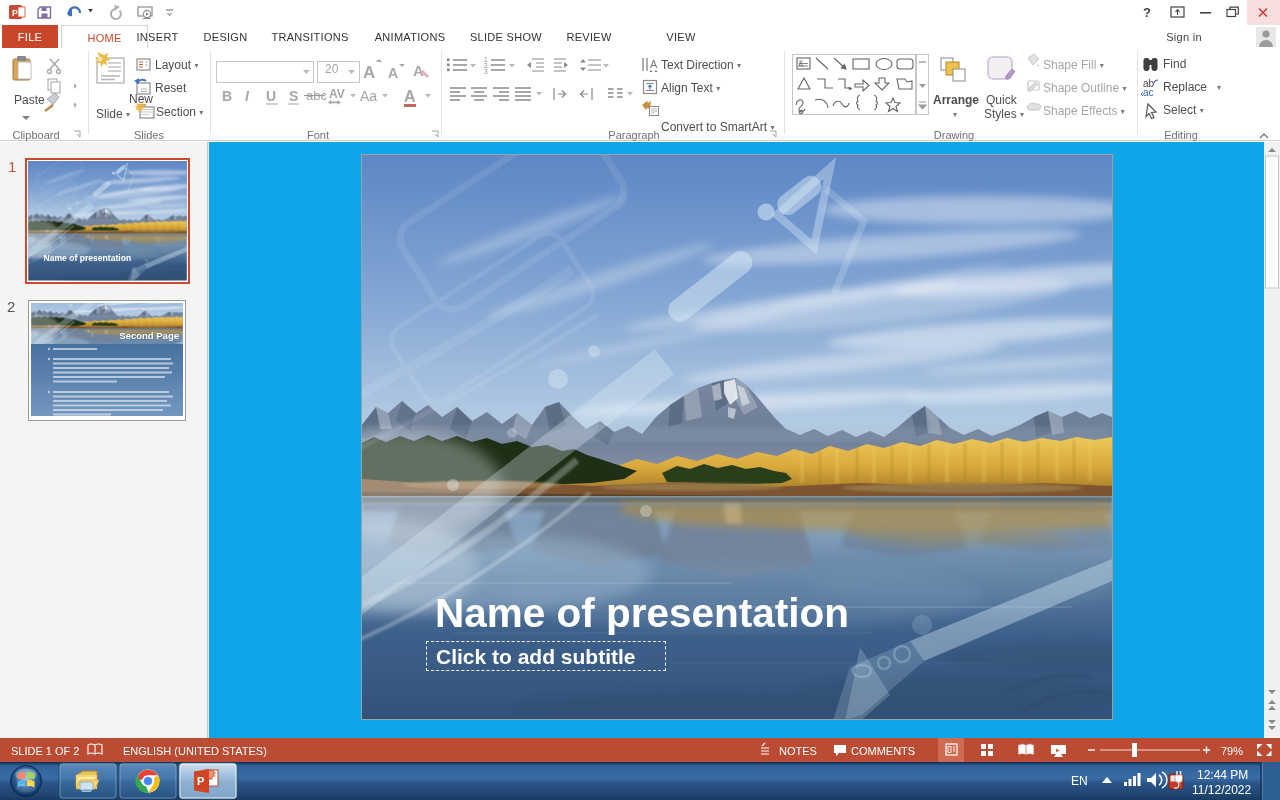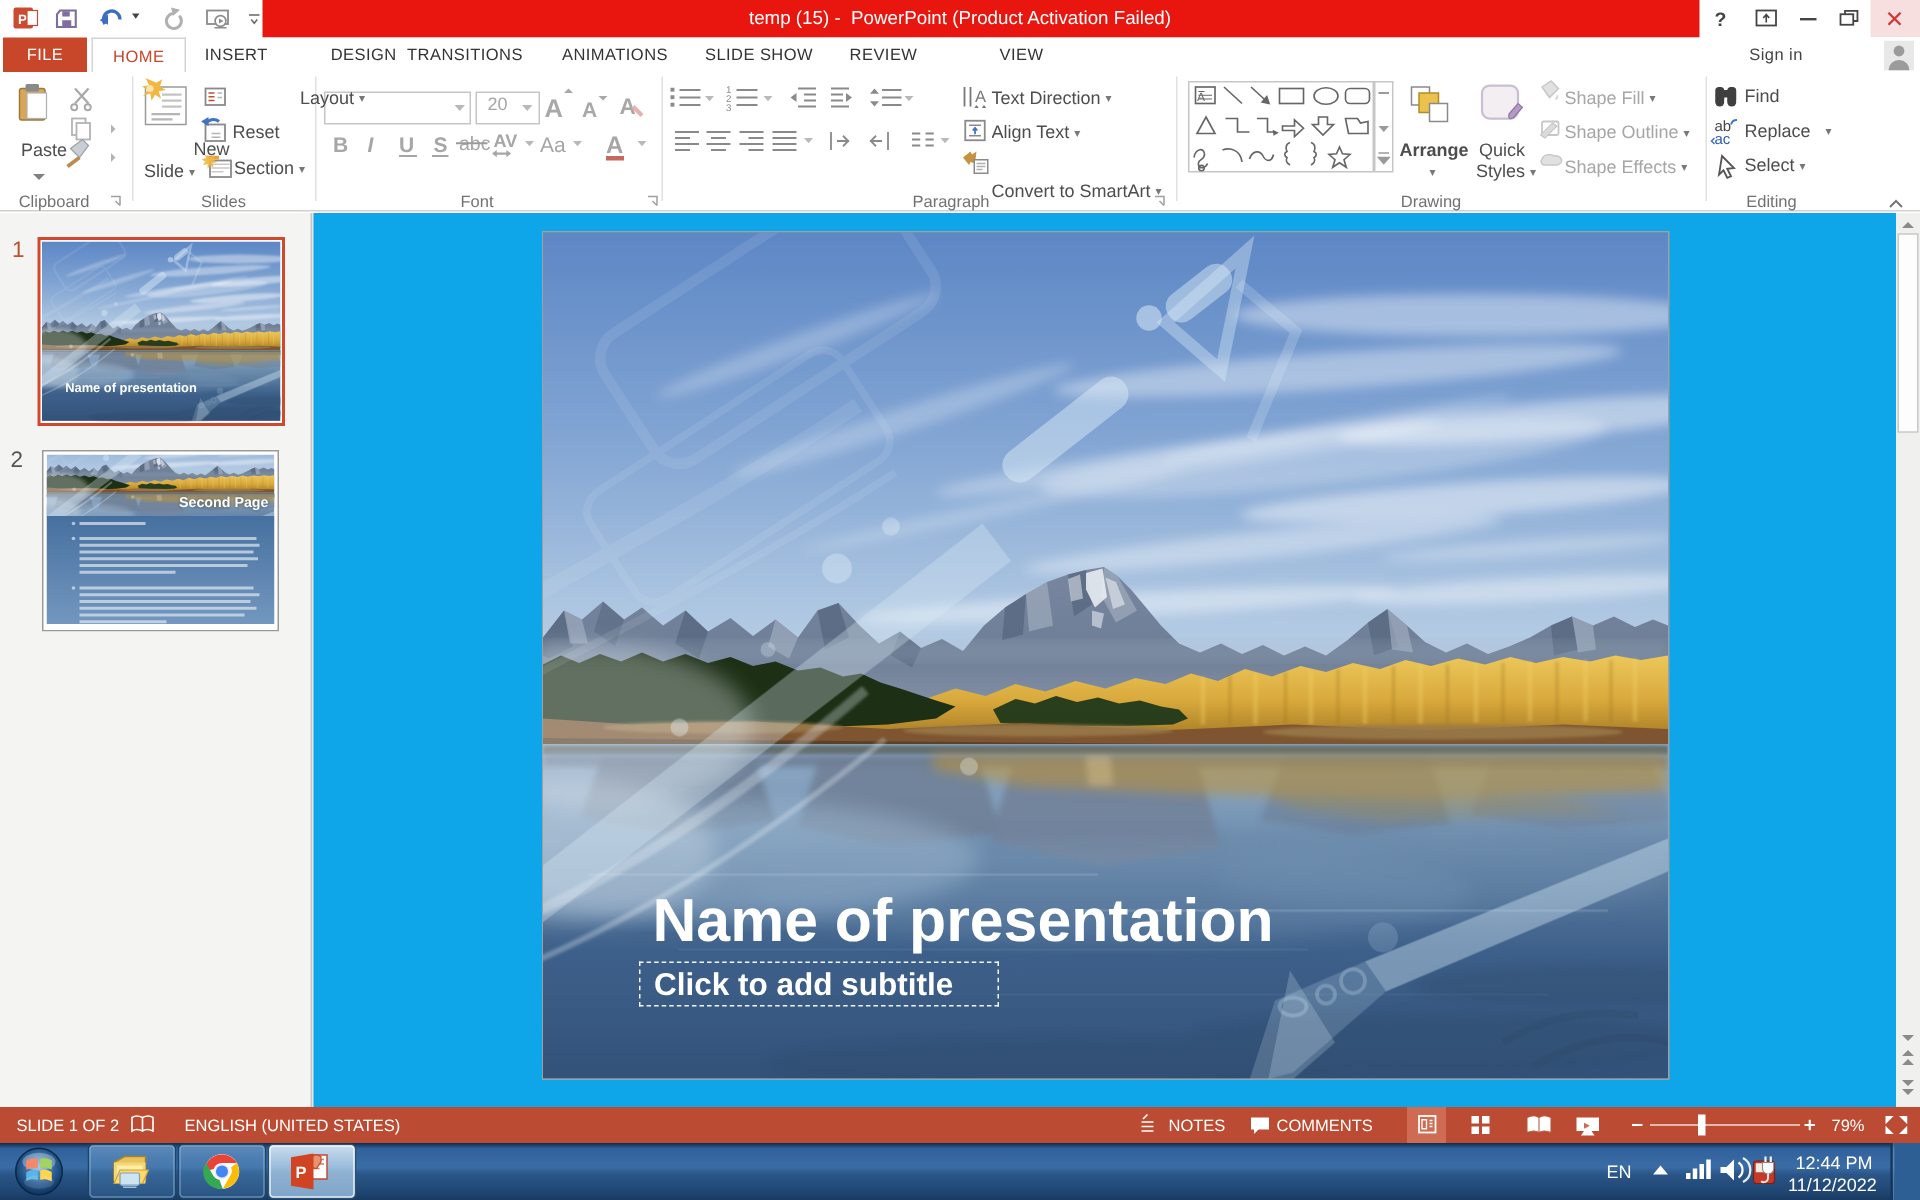--- a/index.html
+++ b/index.html
@@ -8,21 +8,21 @@
   .abs { position:absolute; }
 
   
   #titlebar { position:absolute; top:0; left:0; width:1280px; height:25px; background:#fff; }
   #titlered { position:absolute; top:0; left:175px; width:958px; height:25px; background:#e9150f; }
   #titletext { position:absolute; top:5px; left:-14px; width:958px; text-align:center; color:#fff; font-size:12.5px; }
   
   #tabrow { position:absolute; top:25px; left:0; width:1280px; height:23px; background:#fff; }
   .tab { position:absolute; top:0; height:23px; line-height:24px; font-size:11px; color:#333; letter-spacing:0.3px; text-align:center; }
   #filetab { left:2px; width:56px; background:#c8472a; color:#fff; }
-  #hometab { left:61px; width:63px; background:#fff; color:#c8472a; border:1px solid #d4d4d4; border-bottom:none; }
+  #hometab { left:61px; width:87px; background:#fff; color:#c8472a; border:1px solid #d4d4d4; border-bottom:none; }
   
   #ribbon { position:absolute; top:48px; left:0; width:1280px; height:93px; background:#fff; border-bottom:1px solid #d2d0ce; }
   .gdiv { position:absolute; top:3px; width:1px; height:83px; background:#e1e1e1; }
   .glabel { position:absolute; top:81px; font-size:11px; color:#717171; width:120px; text-align:center; z-index:3; }
   .rtext { font-size:12px; color:#4d4d4d; z-index:3; } .car { font-size:8px; color:#777; vertical-align:1px; }
   .gray { color:#a6a6a6; }
 
   
   #content { position:absolute; top:142px; left:0; width:1280px; height:596px; background:#e6e6e6; }
   #thumbpane { position:absolute; top:0; left:0; width:208px; height:596px; background:#f4f4f2; border-right:1px solid #c6c6c6; }
@@ -265,23 +265,20 @@
   </g>
  </g>
 
  <text x="73" y="472" font-family="Liberation Sans, sans-serif" font-size="40.5" font-weight="bold" fill="#ffffff">Name of presentation</text>
 
 </g>
 </defs>
 </svg>
 
   <div id="titlebar">
-    <div id="titlered">
-        <div id="titletext">temp (15) -&nbsp; PowerPoint (Product Activation Failed)</div>
-      </div>
 
     <svg class="abs" style="left:0;top:0" width="175" height="25" viewBox="0 0 175 25">
       <g>
         <rect x="9" y="5" width="13" height="14" rx="1.5" fill="#cb4b32"></rect>
         <text x="12" y="16" font-size="9" font-weight="bold" fill="#fff">P</text>
         <rect x="18" y="7" width="7" height="10" fill="#fff" stroke="#cb4b32" stroke-width="0.8"></rect>
         <path d="M40 7h10.5v11H38V9.5z" fill="none" stroke="#7d6da0" stroke-width="1.4"></path>
         <rect x="41.5" y="13.5" width="6" height="4.5" fill="#7d6da0"></rect>
         <rect x="41.5" y="7.5" width="5" height="3.5" fill="#7d6da0"></rect>
         <path d="M70 16 a5.5 5.5 0 1 1 10 -3" fill="none" stroke="#3c6ebf" stroke-width="2.2"></path>
@@ -306,21 +303,21 @@
       <rect x="94" y="9.5" width="8.5" height="7" fill="none" stroke="#444" stroke-width="1.2"></rect>
       <path d="M97 9.5 v-2.3 h8.3 v6.8 h-2.5" fill="none" stroke="#444" stroke-width="1.2"></path>
       <path d="M126 8.5 l8 8 M134 8.5 l-8 8" stroke="#d03a36" stroke-width="1.6"></path>
     </svg>
   </div>
 
   <div id="tabrow">
     <div class="tab" id="filetab">FILE</div>
     <div class="tab" id="hometab">HOME</div>
     <div class="tab" style="left:130px;width:55px;">INSERT</div>
-    <div class="tab" style="left:214px;width:57px;">DESIGN</div>
+    <div class="tab" style="left:197px;width:57px;">DESIGN</div>
     <div class="tab" style="left:266px;width:88px;">TRANSITIONS</div>
     <div class="tab" style="left:366px;width:88px;">ANIMATIONS</div>
     <div class="tab" style="left:466px;width:80px;">SLIDE SHOW</div>
     <div class="tab" style="left:558px;width:62px;">REVIEW</div>
     <div class="tab" style="left:630px;width:44px;margin-left:29px;">VIEW</div>
     <div class="tab" style="left:1154px;width:60px;color:#444;">Sign in</div>
     <svg class="abs" style="left:1256px;top:2px" width="20" height="20" viewBox="0 0 20 20">
       <rect x="0" y="0" width="20" height="20" fill="#e8e8e8"></rect>
       <circle cx="10" cy="7" r="3.6" fill="#9b9b9b"></circle>
       <path d="M3 20 a7 7 0 0 1 14 0 z" fill="#9b9b9b"></path>
@@ -336,21 +333,21 @@
     <div class="glabel" style="left:-24px;">Clipboard</div>
     <div class="glabel" style="left:89px;">Slides</div>
     <div class="glabel" style="left:258px;">Font</div>
     <div class="glabel" style="left:574px;">Paragraph</div>
     <div class="glabel" style="left:894px;">Drawing</div>
     <div class="glabel" style="left:1121px;">Editing</div>
 
     <div class="rtext abs" style="left:14px;top:45px;">Paste</div>
     <div class="rtext abs" style="left:99px;top:44px;margin-left:30px;">New</div>
     <div class="rtext abs" style="left:96px;top:59px;">Slide <span class="car">▾</span></div>
-    <div class="rtext abs" style="left:155px;top:10px;margin-left:45px;">Layout <span class="car">▾</span></div>
+    <div class="rtext abs" style="left:155px;top:10px;">Layout <span class="car">▾</span></div>
     <div class="rtext abs" style="left:155px;top:33px;">Reset</div>
     <div class="rtext abs" style="left:156px;top:57px;">Section <span class="car">▾</span></div>
     <div class="rtext abs gray" style="left:325px;top:14px;">20</div>
     <div class="rtext abs" style="left:661px;top:10px;">Text Direction <span class="car">▾</span></div>
     <div class="rtext abs" style="left:661px;top:33px;">Align Text <span class="car">▾</span></div>
     <div class="rtext abs" style="left:661px;top:72px;">Convert to SmartArt <span class="car">▾</span></div>
     <div class="rtext abs" style="left:933px;top:45px;font-weight:bold;">Arrange</div>
     <div class="rtext abs" style="left:935px;top:59px;text-align:center;width:40px;"><span class="car">▾</span></div>
     <div class="rtext abs" style="left:986px;top:45px;">Quick</div>
     <div class="rtext abs" style="left:984px;top:59px;">Styles <span class="car">▾</span></div>

